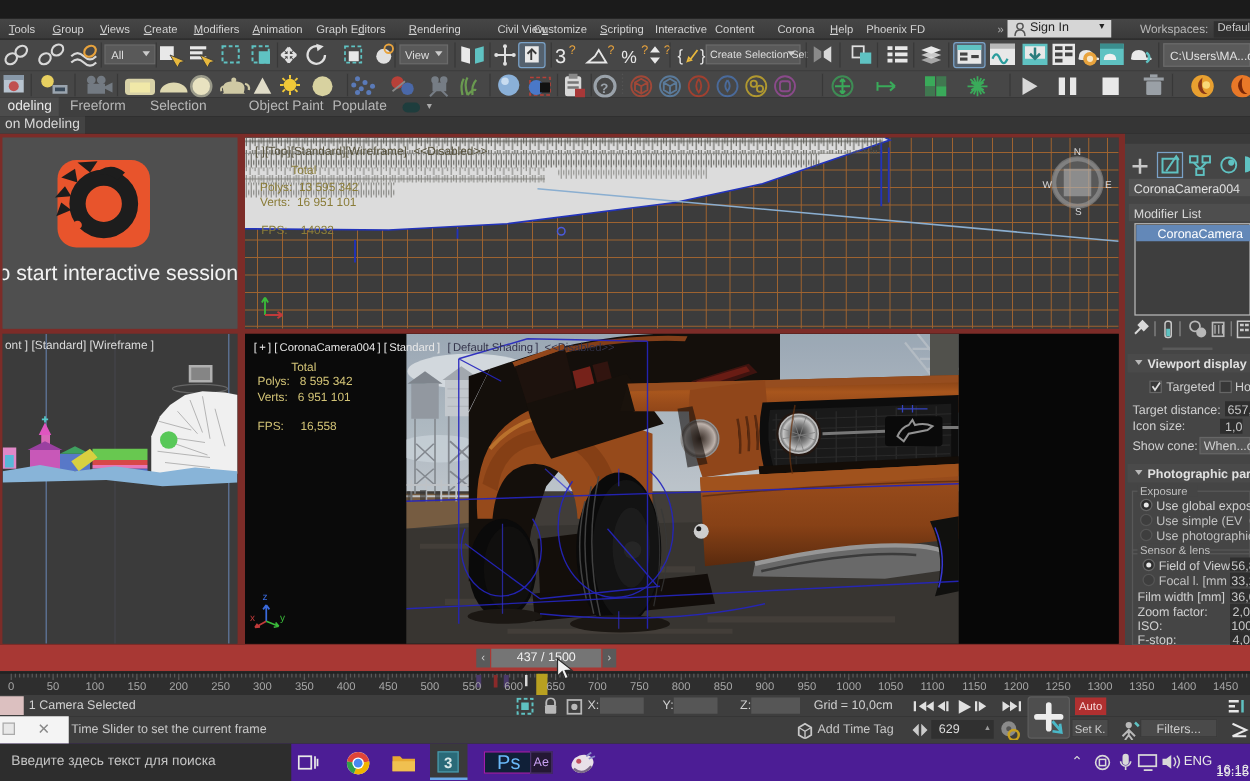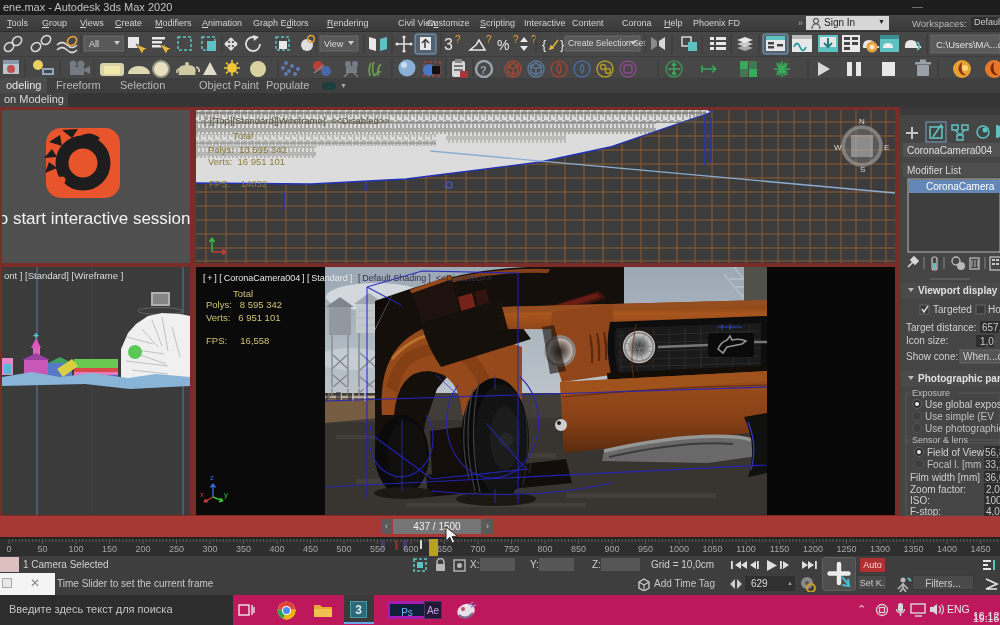--- a/index.html
+++ b/index.html
@@ -20,31 +20,27 @@
 #vpTop{left:196px;top:3px;width:699px;height:153px;background:#3c3c3c;overflow:hidden;}
 #vpFront{left:2px;top:160px;width:188px;height:248px;background:#3b3b3b;overflow:hidden;}
 #vpCam{left:196px;top:160px;width:699px;height:248px;background:#080808;overflow:hidden;}
 
 #cmdpanel{left:900px;top:107px;width:100px;height:409px;background:#454545;color:#c8c8c8;font-size:10px;}
 
 #trackbar{left:0;top:516px;width:1000px;height:21px;background:#a83834;}
 #ruler{left:0;top:537px;width:1000px;height:19px;background:#2e2e2e;}
 #statusA{left:0;top:556px;width:1000px;height:17px;background:#3e3e3e;color:#d0d0d0;font-size:10px;}
 #statusB{left:0;top:573px;width:1000px;height:22px;background:#3e3e3e;color:#c8c8c8;font-size:10px;}
-#taskbar{left:0;top:595px;width:1000px;height:30px;background:#be185d;color:#c8c8c8;font-size:11px;padding-left:48px;}
+#taskbar{left:0;top:595px;width:1000px;height:30px;background:#4c1d95;color:#c8c8c8;font-size:11px;padding-left:48px;}
 .fld{position:absolute;background:#565656;height:13px;top:2px;}
 .btn{position:absolute;background:#4a4a4a;border:1px solid #3a3a3a;color:#ccc;text-align:center;font-size:10px;}
 </style></head>
 <body>
 <div id="root">
 
-<div class="abs" id="titlebar">
-      <span style="position:absolute;left:3px;top:1px;">ene.max - Autodesk 3ds Max 2020</span>
-      <span style="position:absolute;left:912px;top:0px;color:#888;">—</span>
-    </div>
 
 <div class="abs" id="menubar">
 <span class="mi" style="left:7px"><u>T</u>ools</span>
 <span class="mi" style="left:42px"><u>G</u>roup</span>
 <span class="mi" style="left:80px"><u>V</u>iews</span>
 <span class="mi" style="left:115px"><u>C</u>reate</span>
 <span class="mi" style="left:155px"><u>M</u>odifiers</span>
 <span class="mi" style="left:202px"><u>A</u>nimation</span>
 <span class="mi" style="left:253px">Graph E<u>d</u>itors</span>
 <span class="mi" style="left:327px"><u>R</u>endering</span>
@@ -1174,21 +1170,21 @@
   <path d="M6.13 17.84 A9 9 0 0 1 0.59 8.25 L9.5 9.5 Z" fill="#30a04a"></path>
   <circle cx="9.5" cy="9.5" r="4.6" fill="#fff"></circle>
         <circle cx="9.5" cy="9.5" r="3.5" fill="#4888f0"></circle>
  </svg>
  <svg class="abs" style="left:313px;top:7px" width="20" height="17">
         <path d="M1 3 h6 l2 2 h10 v10 h-18 z" fill="#e8a832"></path>
         <path d="M1 7 h18 v8 h-18 z" fill="#f0c050"></path>
       </svg>
  <div class="abs" style="left:344px;top:0;width:30px;height:29px;background:#3a3a3a;border-bottom:2px solid #68a8e8;"></div>
  <div class="abs" style="left:350px;top:6px;width:17px;height:17px;background:#2a6a78;color:#d8e8e8;font-size:12px;font-weight:bold;text-align:center;line-height:17px;border:1px solid #4a98a8;">3</div>
- <div class="abs" style="left:387px;top:6px;width:40px;height:18px;background:#102038;color:#6ab8f8;font-size:10px;text-align:center;line-height:18px;border:3px solid #a21caf;">Ps</div>
+ <div class="abs" style="left:387px;top:6px;width:40px;height:18px;background:#102038;color:#6ab8f8;font-size:16px;text-align:center;line-height:18px;border:1px solid #a21caf;">Ps</div>
  <div class="abs" style="left:424px;top:6px;width:18px;height:18px;background:#241834;color:#c8a0f0;font-size:10px;text-align:center;line-height:18px;border:1px solid #483068;">Ae</div>
  <svg class="abs" style="left:455px;top:6px" width="22" height="20">
         <ellipse cx="11" cy="10" rx="9" ry="7" fill="#e8e0e8" transform="rotate(-20 11 10)"></ellipse>
         <path d="M4 14 q7 6 14 -2" stroke="#7a6888" stroke-width="2" fill="none"></path>
         <circle cx="8" cy="8" r="2" fill="#c05060"></circle>
         <path d="M14 4 l4 -3 M16 6 l5 -2" stroke="#8888c8" stroke-width="1.5"></path>
       </svg>
  <span class="abs" style="left:857px;top:8px;color:#d8d8d8;font-size:11px;">⌃</span>
  <svg class="abs" style="left:875px;top:8px" width="16" height="14">
         <circle cx="7" cy="7" r="5.5" fill="none" stroke="#d8d8d8" stroke-width="1.3"></circle>

